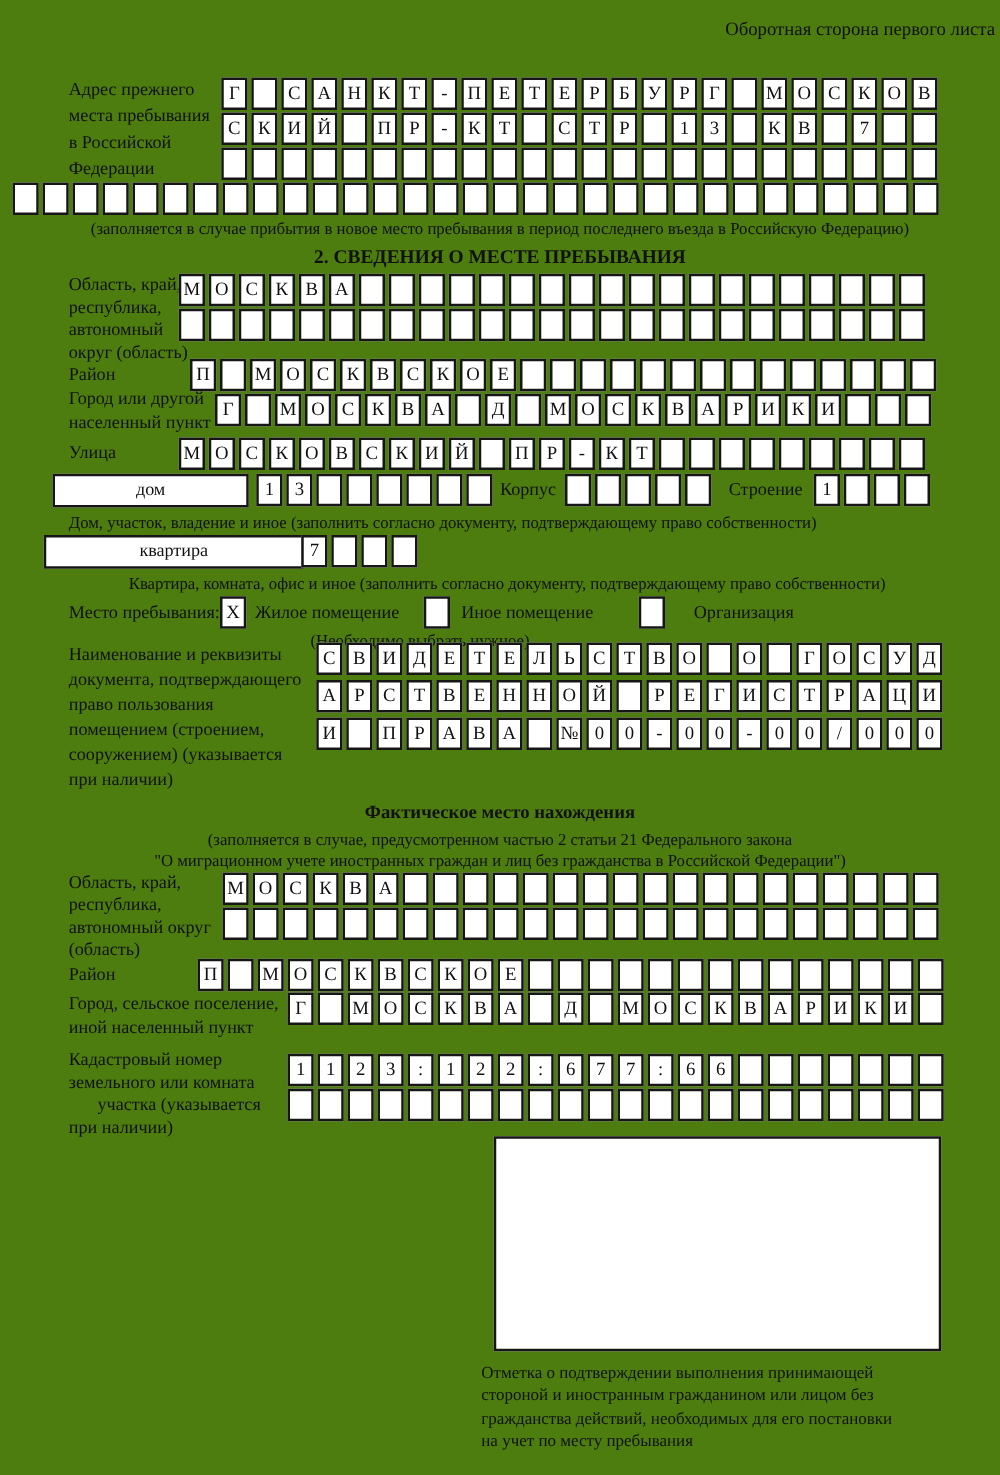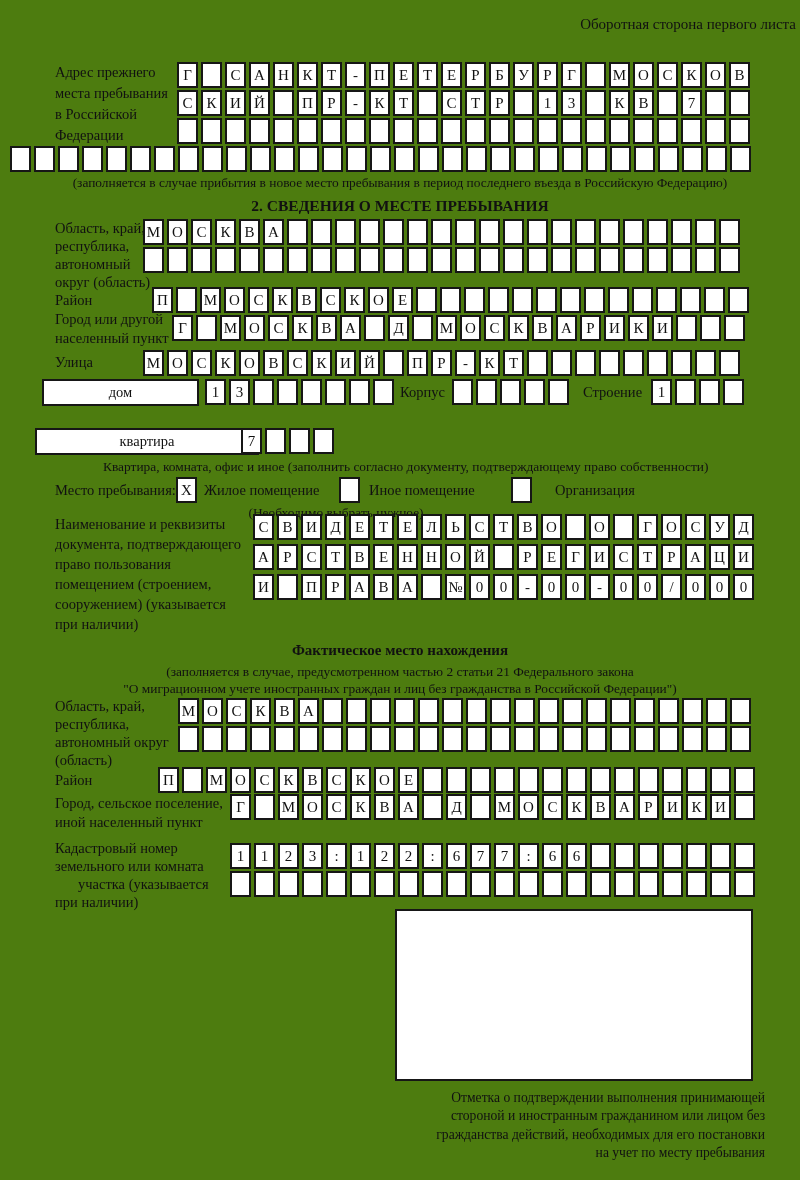--- a/index.html
+++ b/index.html
@@ -18,21 +18,21 @@
     box-sizing:border-box;width:21px;height:26px;margin-right:3px;
     border:2px solid #161616;display:flex;align-items:center;justify-content:center;
     font-size:15px;line-height:1;background:#fff;flex:0 0 auto;
   }
   .bigbox{
     box-sizing:border-box;border:2px solid #161616;height:27px;background:#fff;
     display:flex;align-items:center;justify-content:center;font-size:14.5px;
   }
   .stamp{box-sizing:border-box;border:2px solid #161616;background:#fff;}
   .center{left:0;width:800px;text-align:center;}
-  .capblock{font-size:13.6px;text-align:right;line-height:18.3px;font-family:Liberation Serif, serif;}
+  .capblock{font-size:13.6px;text-align:left;line-height:18.3px;font-family:Liberation Serif, serif;}
 </style>
 </head>
 <body>
 
 <div id="page">
 
   <div class="abs lbl" style="top:16px; right:45px; font-size:15px;">Оборотная сторона первого листа</div>
 
   <div class="abs lbl" style="left:55px; top:64px;">Адрес прежнего</div>
   <div class="abs lbl" style="left:55px; top:85px;">места пребывания</div>
@@ -322,22 +322,23 @@
       <div class="cell"></div>
       <div class="cell"></div>
     </div>
   <div class="abs lbl" style="left:583px; top:384px;">Строение</div>
   <div class="cellrow" style="left:651px; top:379px;">
       <div class="cell">1</div>
       <div class="cell"></div>
       <div class="cell"></div>
       <div class="cell"></div>
     </div>
-
-  <div class="abs bigbox" style="left:35px; top:428px; width:224px;">
+  <div class="abs cap" style="left:55px; top:410px;">Дом, участок, владение и иное (заполнить согласно документу, подтверждающему право собственности)</div>
+
+  <div class="abs bigbox" style="left:35px; top:428px; width:208px;">
     <span>квартира</span>
   </div>
   <div class="cellrow" style="left:241px; top:428px;">
       <div class="cell">7</div>
       <div class="cell"></div>
       <div class="cell"></div>
       <div class="cell"></div>
     </div>
   <div class="abs cap" style="left:55px; top:459px;margin-left:48px;">Квартира, комната, офис и иное (заполнить согласно документу, подтверждающему право собственности)</div>
 

